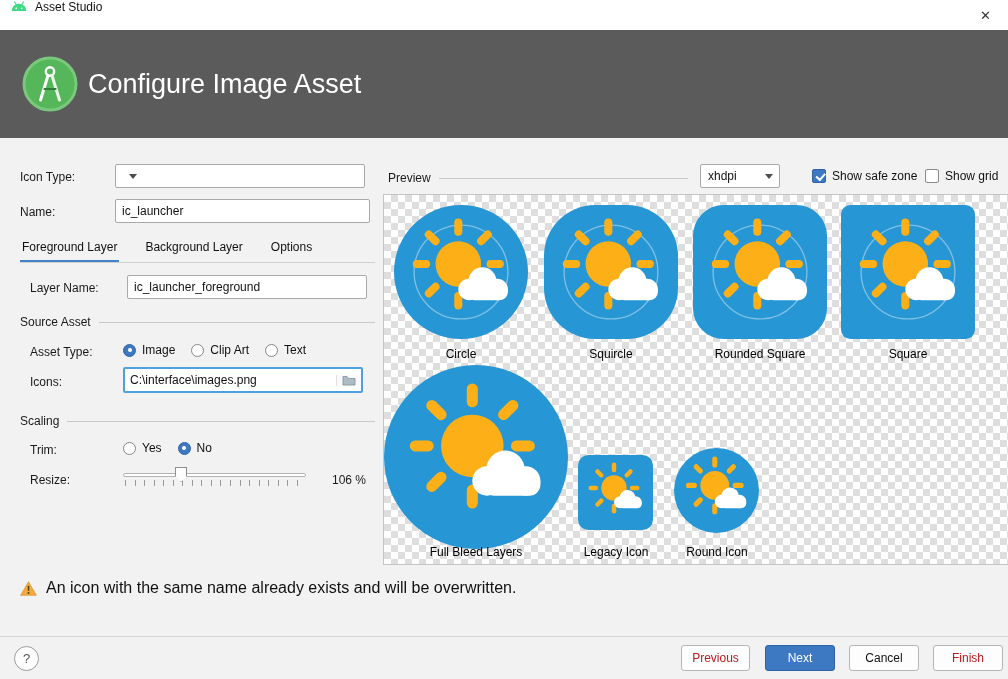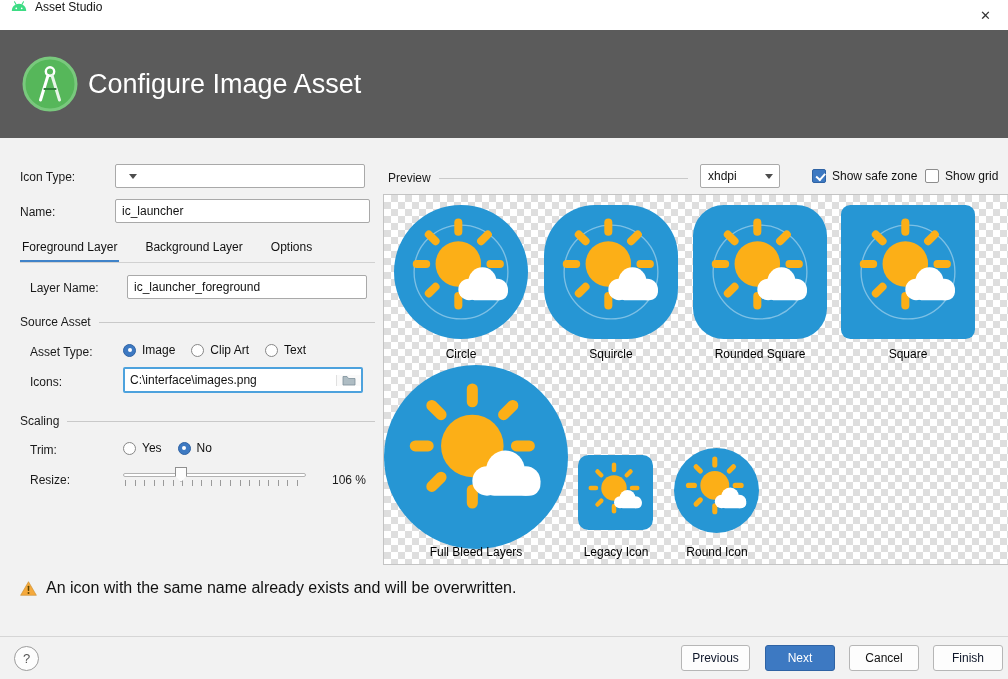--- a/index.html
+++ b/index.html
@@ -66,21 +66,21 @@
   .tile-caption{position:absolute;font-size:12px;color:#000;text-align:center;white-space:nowrap}
 
   
   .warning-row{position:absolute;left:20px;top:579px;display:flex;align-items:center;gap:9px;font-size:16px;color:#111}
 
   
   .footer{position:absolute;left:0;right:0;bottom:0;height:42px;border-top:1px solid #d6d6d6;background:#f2f2f2}
   .help-btn{position:absolute;left:14px;top:9px;width:23px;height:23px;border-radius:50%;border:1px solid #9c9c9c;background:#fdfdfd;display:flex;align-items:center;justify-content:center;font-size:13px;color:#555;cursor:default}
   .btn{position:absolute;top:8px;height:26px;border:1px solid #b6b6b6;border-radius:3px;background:#fdfdfd;font-size:12px;color:#111;display:flex;align-items:center;justify-content:center;cursor:default;box-sizing:border-box}
   .btn.primary{background:#3d79c2;border-color:#2f63a4;color:#fff}
-  .btn.disabled{color:#0f172a}
+  .btn.disabled{color:#b91c1c}
 </style>
 </head>
 <body>
 
 <svg width="0" height="0" style="position:absolute" aria-hidden="true">
   <defs>
     <g id="sun-art">
       <g stroke="#FCAF17" stroke-width="6" stroke-linecap="round">
         <line x1="48" y1="13" x2="48" y2="20"></line>
         <line x1="48" y1="68" x2="48" y2="75"></line>

